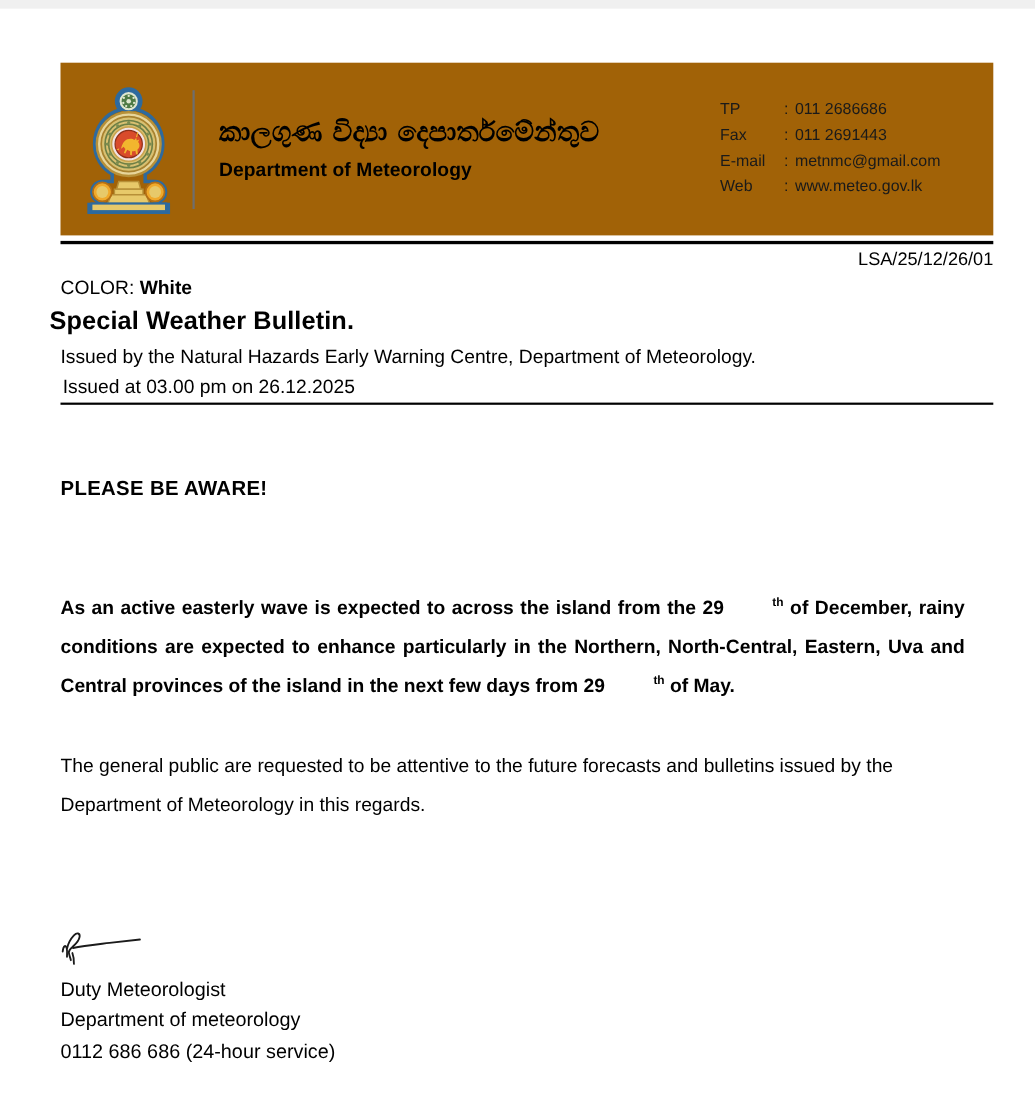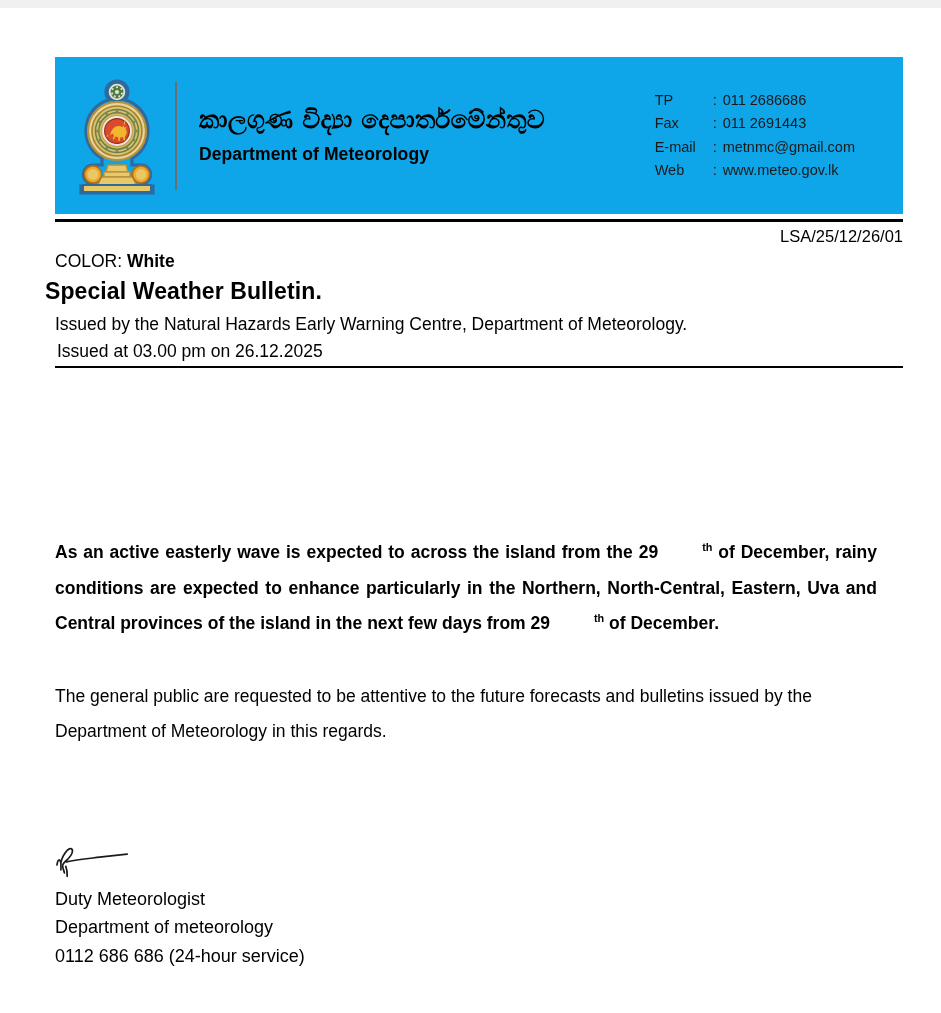--- a/index.html
+++ b/index.html
@@ -33,21 +33,21 @@
     background: #ffffff;
   }
 
   
   .letterhead {
     position: absolute;
     left: 55px;
     top: 49px;
     width: 848px;
     height: 157px;
-    background: #0ea5e9;
+    background: #a16207;
     display: flex;
     align-items: center;
   }
 
   .emblem-wrap {
     width: 112px;
     margin-left: 6px;
     display: flex;
     align-items: center;
     justify-content: center;
@@ -343,23 +343,24 @@
     <span>COLOR:</span>
     <b>White</b>
   </div>
 
   <div class="doc-title">Special Weather Bulletin.</div>
 
   <div class="issued-by">Issued by the Natural Hazards Early Warning Centre, Department of Meteorology.</div>
 
   <div class="issued-at">Issued at 03.00 pm on 26.12.2025</div>
 
+  <div class="please-aware">PLEASE BE AWARE!</div>
 
   <div class="para-bold">
-    <span>As an active easterly wave is expected to across the island from the 29</span><sup>th</sup><span> of December, rainy conditions are expected to enhance particularly in the Northern, North-Central, Eastern, Uva and Central provinces of the island in the next few days from 29</span><sup>th</sup><span> of December.</span>
+    <span>As an active easterly wave is expected to across the island from the 29</span><sup>th</sup><span> of December, rainy conditions are expected to enhance particularly in the Northern, North-Central, Eastern, Uva and Central provinces of the island in the next few days from 29</span><sup>th</sup><span> of May.</span>
   </div>
 
   <div class="para-plain">The general public are requested to be attentive to the future forecasts and bulletins issued by the Department of Meteorology in this regards.</div>
 
   <div class="signature-mark">
     <svg width="92" height="44" viewBox="0 0 92 44">
       <g fill="none" stroke="#1b1b1b" stroke-width="1.7" stroke-linecap="round">
         <path d="M5 25 c0.6 -5.5 2.6 -6.4 3.6 -3.2 c0.7 2.3 0.3 5.4 0.3 8"></path>
         <path d="M9 22 c1 -4.2 3.2 -8.4 6.2 -11.6 c2.6 -2.8 5.6 -2.3 5.2 1.1
                  c-0.4 3.1 -3.4 6.6 -6.1 9 c-2.3 2 -3.7 3 -3.7 5.2

